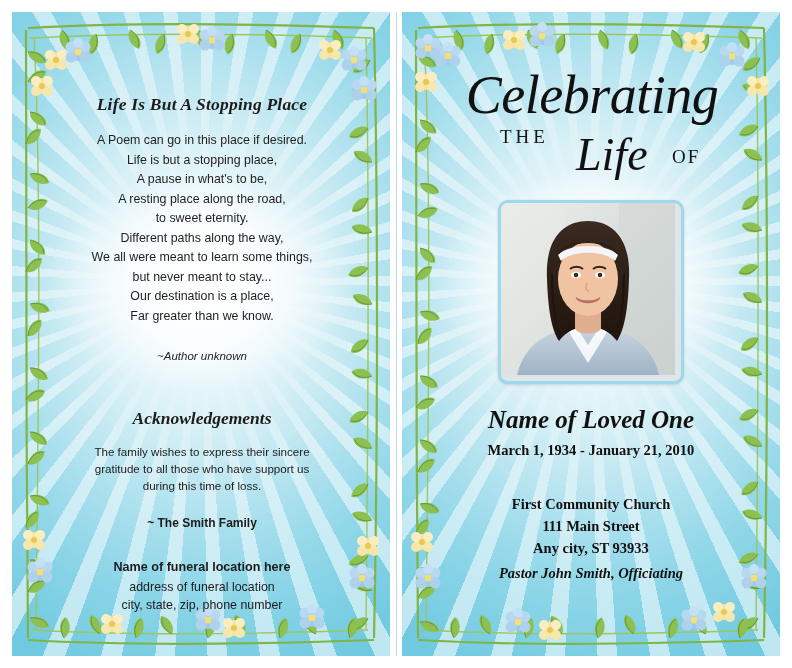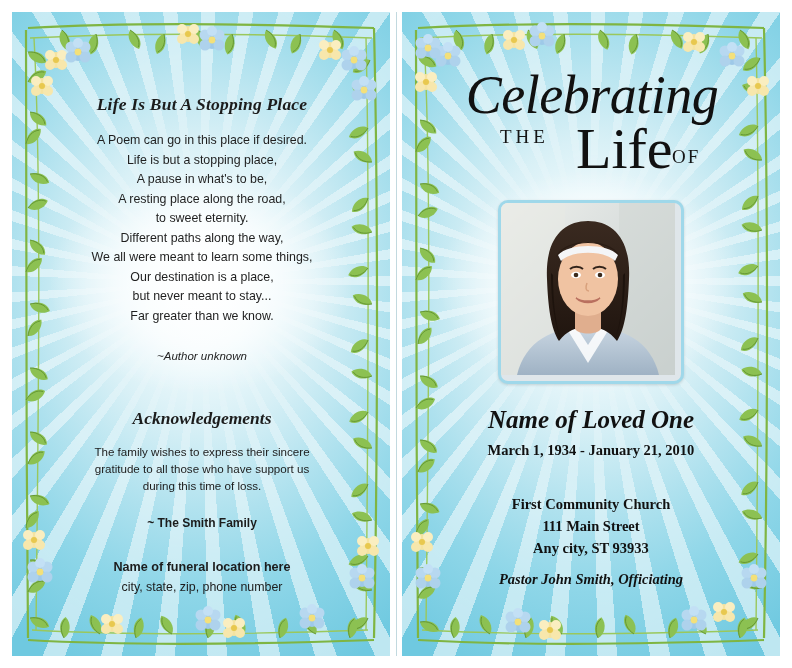--- a/index.html
+++ b/index.html
@@ -163,23 +163,24 @@
     top: 64px;
     font-family: Liberation Serif, serif;
     font-size: 19px;
     letter-spacing: 4px;
     color: #151515;
     text-align: right;
   }
   .word-life {
     position: absolute;
     left: 150px;
-    top: 64px;
-    font-family: "Liberation Serif", serif;
-    font-size: 58px;
+    top: 70px;
+    font-family: "Liberation Serif", serif;
+    font-style: italic;
+    font-size: 46px;
     line-height: 46px;
     color: #111;
   }
   .word-of {
     position: absolute;
     left: 246px;
     top: 84px;
     font-family: "Liberation Serif", serif;
     font-size: 19px;
     letter-spacing: 2px;
@@ -220,21 +221,21 @@
     font-size: 14.5px;
     line-height: 22px;
     color: #111;
     text-align: center;
   }
   .officiant {
     font-family: "Liberation Serif", serif;
     font-weight: bold;
     font-style: italic;
     font-size: 14.5px;
-    margin-top: 12px;
+    margin-top: 6px;
     color: #111;
   }
 </style>
 </head>
 <body>
 
 <div class="program">
 
   <div class="panel panel-left">
     <div class="rays"></div>
@@ -358,32 +359,33 @@
     <div class="left-content">
       <div class="poem-title">Life Is But A Stopping Place</div>
       <div class="poem-body">
         <div>A Poem can go in this place if desired.</div>
         <div>Life is but a stopping place,</div>
         <div>A pause in what's to be,</div>
         <div>A resting place along the road,</div>
         <div>to sweet eternity.</div>
         <div>Different paths along the way,</div>
         <div>We all were meant to learn some things,</div>
+        <div>but never meant to stay...</div>
         <div>Our destination is a place,</div>
-        <div>but never meant to stay...</div>
         <div>Far greater than we know.</div>
       </div>
       <div class="poem-author">~Author unknown</div>
 
       <div class="ack-title">Acknowledgements</div>
       <div class="ack-body">The family wishes to express their sincere gratitude to all those who have support us during this time of loss.</div>
       <div class="ack-family">~ The Smith Family</div>
 
       <div class="location-block">
         <div class="location-name">Name of funeral location here</div>
+        <div class="location-line">address of funeral location</div>
         <div class="location-line">city, state, zip, phone number</div>
       </div>
 
     </div>
   </div>
 
   <div class="panel panel-right">
     <div class="rays"></div>
     <div class="glow"></div>
 

